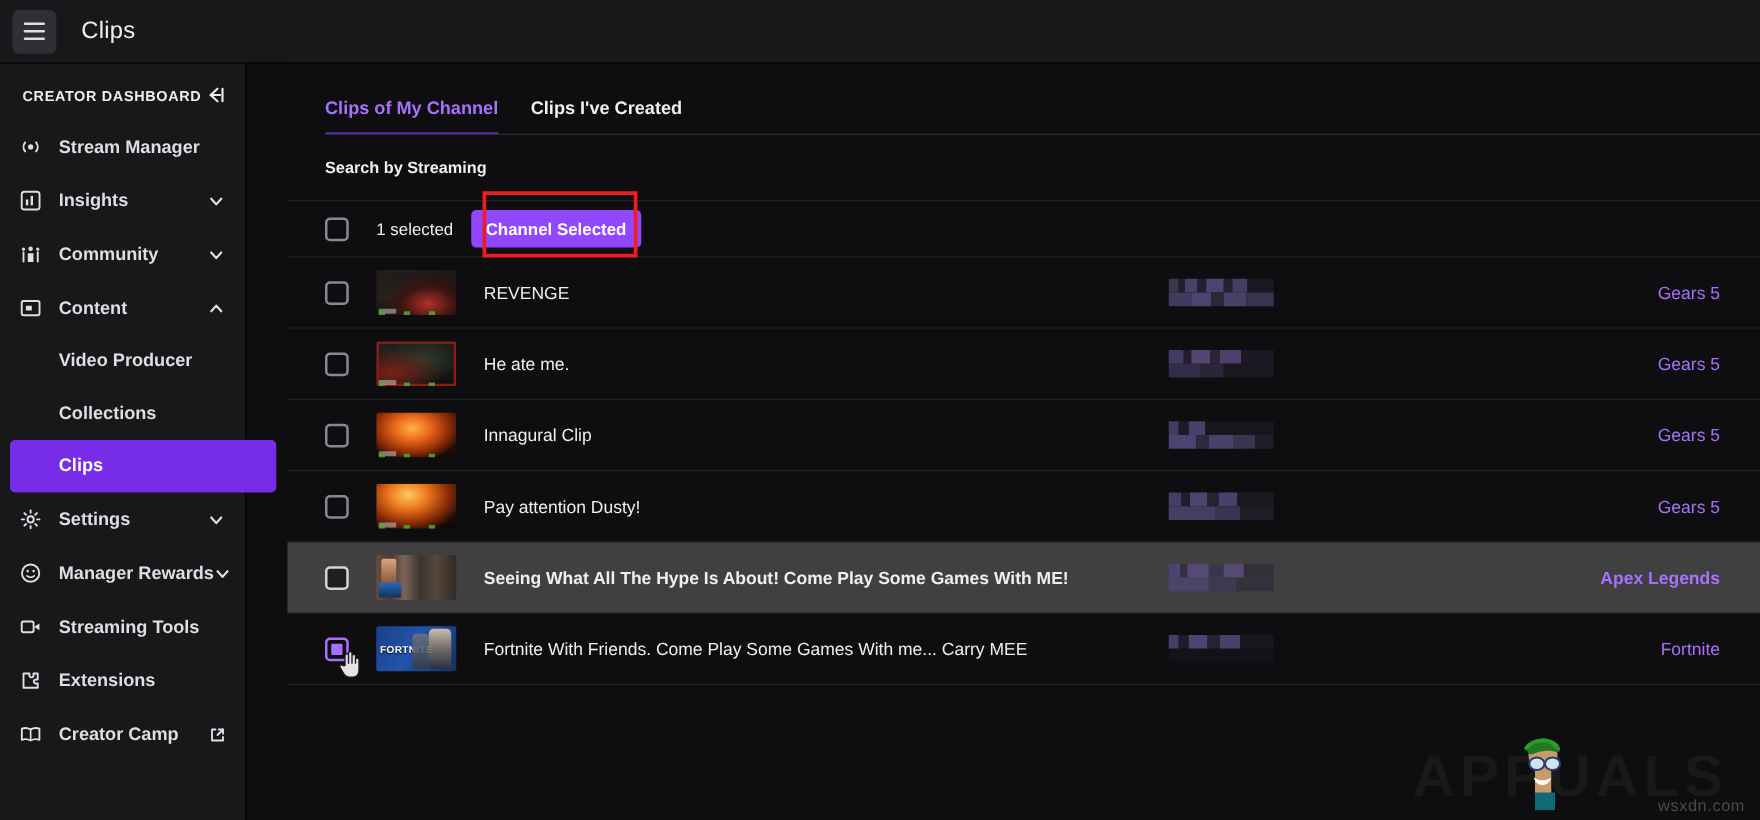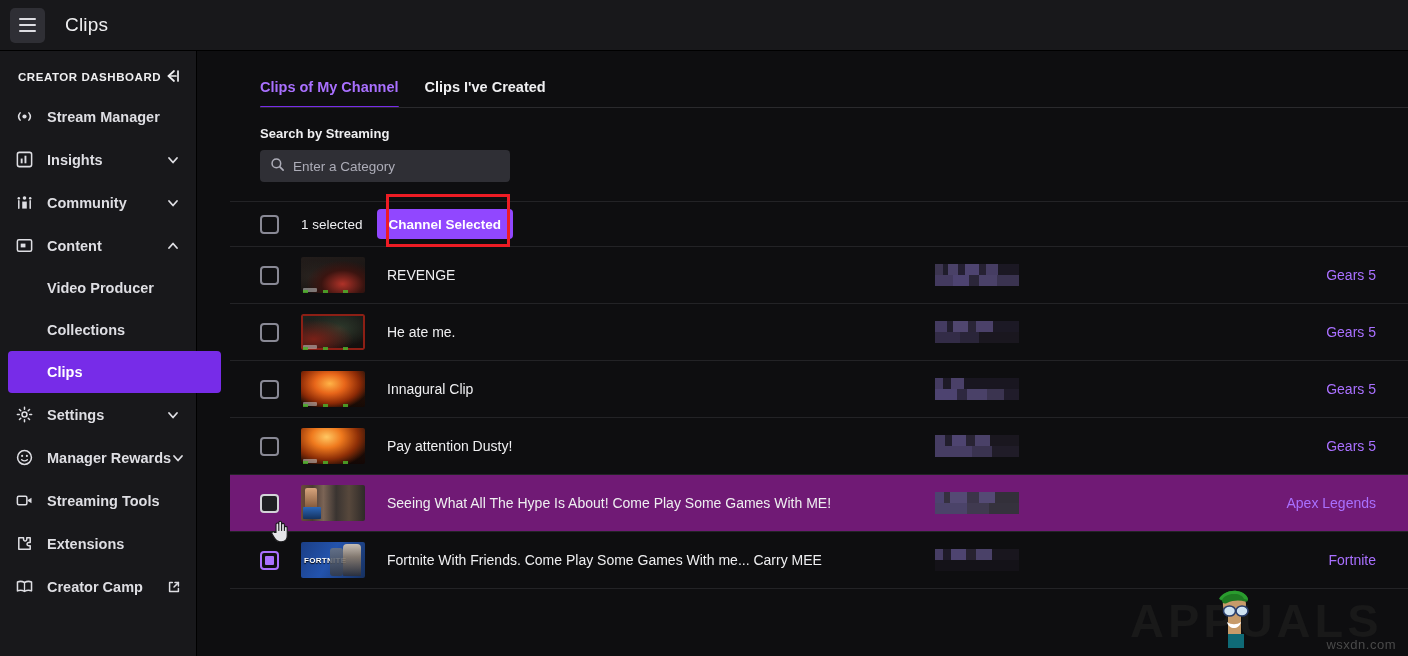--- a/index.html
+++ b/index.html
@@ -125,21 +125,21 @@
     content: ""; position: absolute; left: 3px; top: 3px; right: 3px; bottom: 3px;
     background: #a970ff; border-radius: 1px;
   }
 
   
   .row {
     display: flex; align-items: center; height: 57px;
     border-bottom: 1px solid #232326; padding-left: 30px; position: relative;
     background: #0e0e10;
   }
-  .row.hover { background: #701a75; }
+  .row.hover { background: #404040; font-weight: bold; }
   .row .thumb {
     width: 64px; height: 36px; margin-left: 22px; border-radius: 2px;
     flex: none; background-size: cover; background-position: center;
     overflow: hidden; position: relative;
   }
   .row .title {
     margin-left: 22px; color: #efeff1; font-size: 14px; white-space: nowrap;
     flex: 0 0 auto;
   }
   .row .blurcell {
@@ -390,29 +390,20 @@
 
   <div class="main">
 
     <div class="tabs">
       <div class="tab active">Clips of My Channel</div>
       <div class="tab">Clips I've Created</div>
     </div>
 
     <div class="search-block">
       <div class="search-label">Search by Streaming</div>
-      <div class="search-box">
-        <span>
-          <svg width="15" height="15" viewBox="0 0 16 16">
-              <circle cx="6.8" cy="6.8" r="4.6" stroke="#adadb8" stroke-width="1.6" fill="none"></circle>
-              <path d="M10.3 10.3L14 14" stroke="#adadb8" stroke-width="1.8" stroke-linecap="round"></path>
-            </svg>
-        </span>
-        <input type="text" placeholder="Enter a Category" style="">
-      </div>
     </div>
 
     <div class="list-wrap">
 
       <div class="toolbar-row">
         <div class="cb"></div>
         <div class="sel-count">1 selected</div>
         <button class="delete-btn">Channel Selected</button>
         <div class="red-box" style="left:156px; top:-8px; width:124px; height:53px;"></div>
       </div>

